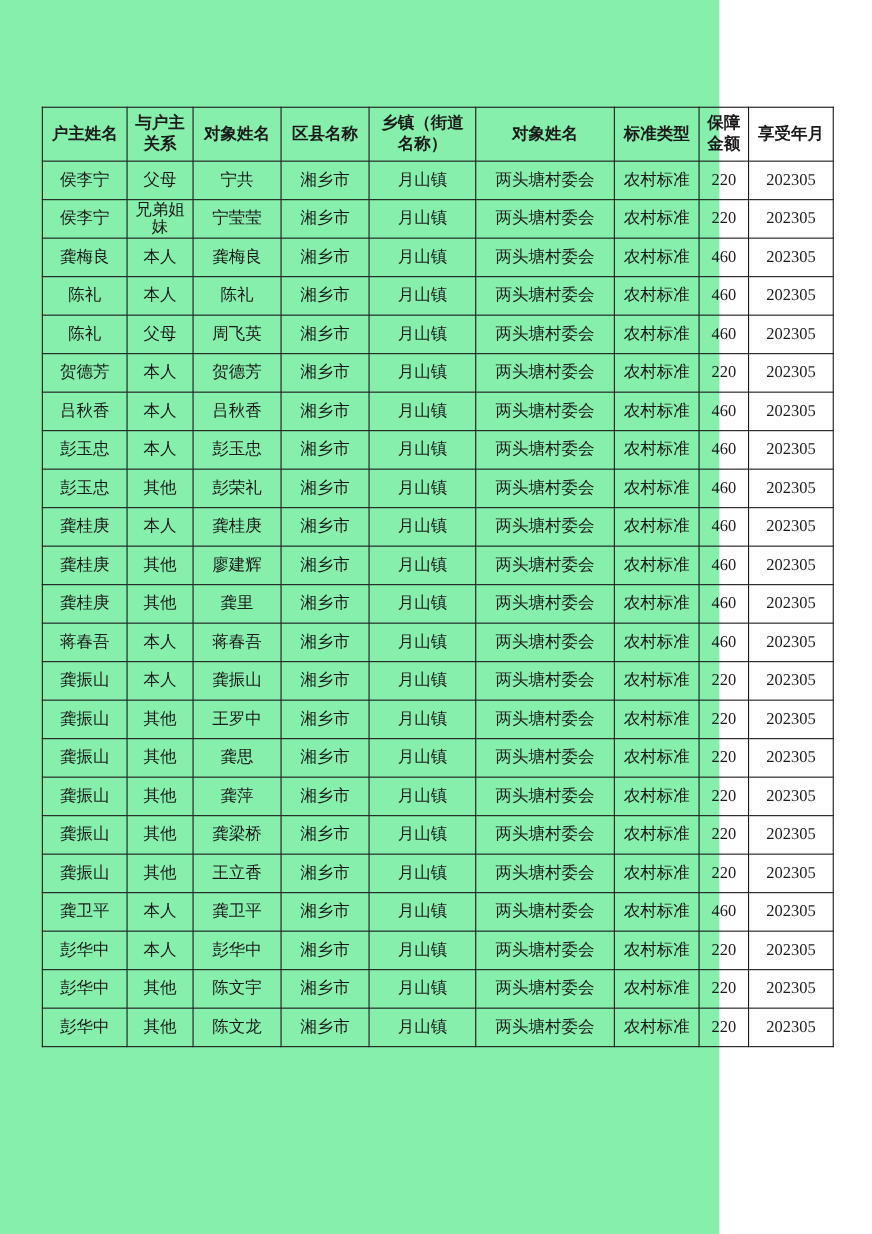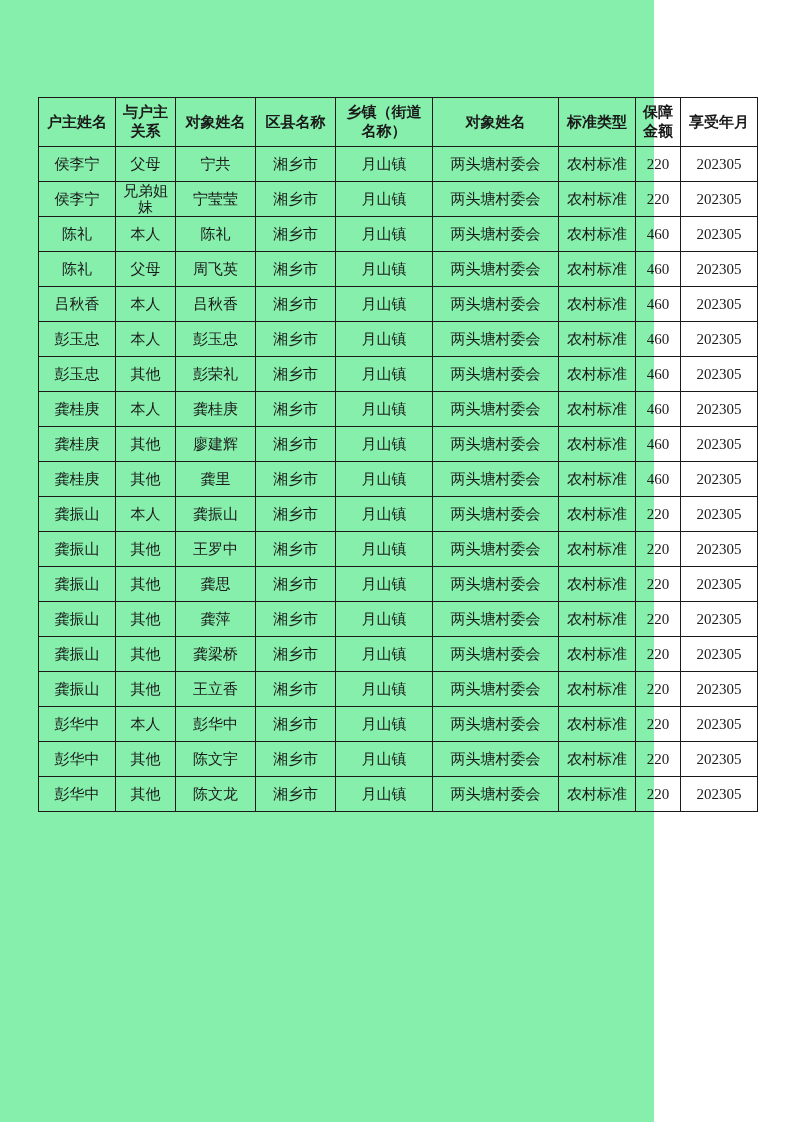--- a/index.html
+++ b/index.html
@@ -100,20 +100,31 @@
           <td>兄弟姐妹</td>
           <td>宁莹莹</td>
           <td>湘乡市</td>
           <td>月山镇</td>
           <td>两头塘村委会</td>
           <td>农村标准</td>
           <td>220</td>
           <td>202305</td>
         </tr>
         <tr>
+          <td>龚梅良</td>
+          <td>本人</td>
+          <td>龚梅良</td>
+          <td>湘乡市</td>
+          <td>月山镇</td>
+          <td>两头塘村委会</td>
+          <td>农村标准</td>
+          <td>460</td>
+          <td>202305</td>
+        </tr>
+        <tr>
           <td>陈礼</td>
           <td>本人</td>
           <td>陈礼</td>
           <td>湘乡市</td>
           <td>月山镇</td>
           <td>两头塘村委会</td>
           <td>农村标准</td>
           <td>460</td>
           <td>202305</td>
         </tr>
@@ -122,20 +133,31 @@
           <td>父母</td>
           <td>周飞英</td>
           <td>湘乡市</td>
           <td>月山镇</td>
           <td>两头塘村委会</td>
           <td>农村标准</td>
           <td>460</td>
           <td>202305</td>
         </tr>
         <tr>
+          <td>贺德芳</td>
+          <td>本人</td>
+          <td>贺德芳</td>
+          <td>湘乡市</td>
+          <td>月山镇</td>
+          <td>两头塘村委会</td>
+          <td>农村标准</td>
+          <td>220</td>
+          <td>202305</td>
+        </tr>
+        <tr>
           <td>吕秋香</td>
           <td>本人</td>
           <td>吕秋香</td>
           <td>湘乡市</td>
           <td>月山镇</td>
           <td>两头塘村委会</td>
           <td>农村标准</td>
           <td>460</td>
           <td>202305</td>
         </tr>
@@ -188,20 +210,31 @@
           <td>其他</td>
           <td>龚里</td>
           <td>湘乡市</td>
           <td>月山镇</td>
           <td>两头塘村委会</td>
           <td>农村标准</td>
           <td>460</td>
           <td>202305</td>
         </tr>
         <tr>
+          <td>蒋春吾</td>
+          <td>本人</td>
+          <td>蒋春吾</td>
+          <td>湘乡市</td>
+          <td>月山镇</td>
+          <td>两头塘村委会</td>
+          <td>农村标准</td>
+          <td>460</td>
+          <td>202305</td>
+        </tr>
+        <tr>
           <td>龚振山</td>
           <td>本人</td>
           <td>龚振山</td>
           <td>湘乡市</td>
           <td>月山镇</td>
           <td>两头塘村委会</td>
           <td>农村标准</td>
           <td>220</td>
           <td>202305</td>
         </tr>
@@ -251,20 +284,31 @@
         </tr>
         <tr>
           <td>龚振山</td>
           <td>其他</td>
           <td>王立香</td>
           <td>湘乡市</td>
           <td>月山镇</td>
           <td>两头塘村委会</td>
           <td>农村标准</td>
           <td>220</td>
+          <td>202305</td>
+        </tr>
+        <tr>
+          <td>龚卫平</td>
+          <td>本人</td>
+          <td>龚卫平</td>
+          <td>湘乡市</td>
+          <td>月山镇</td>
+          <td>两头塘村委会</td>
+          <td>农村标准</td>
+          <td>460</td>
           <td>202305</td>
         </tr>
         <tr>
           <td>彭华中</td>
           <td>本人</td>
           <td>彭华中</td>
           <td>湘乡市</td>
           <td>月山镇</td>
           <td>两头塘村委会</td>
           <td>农村标准</td>

